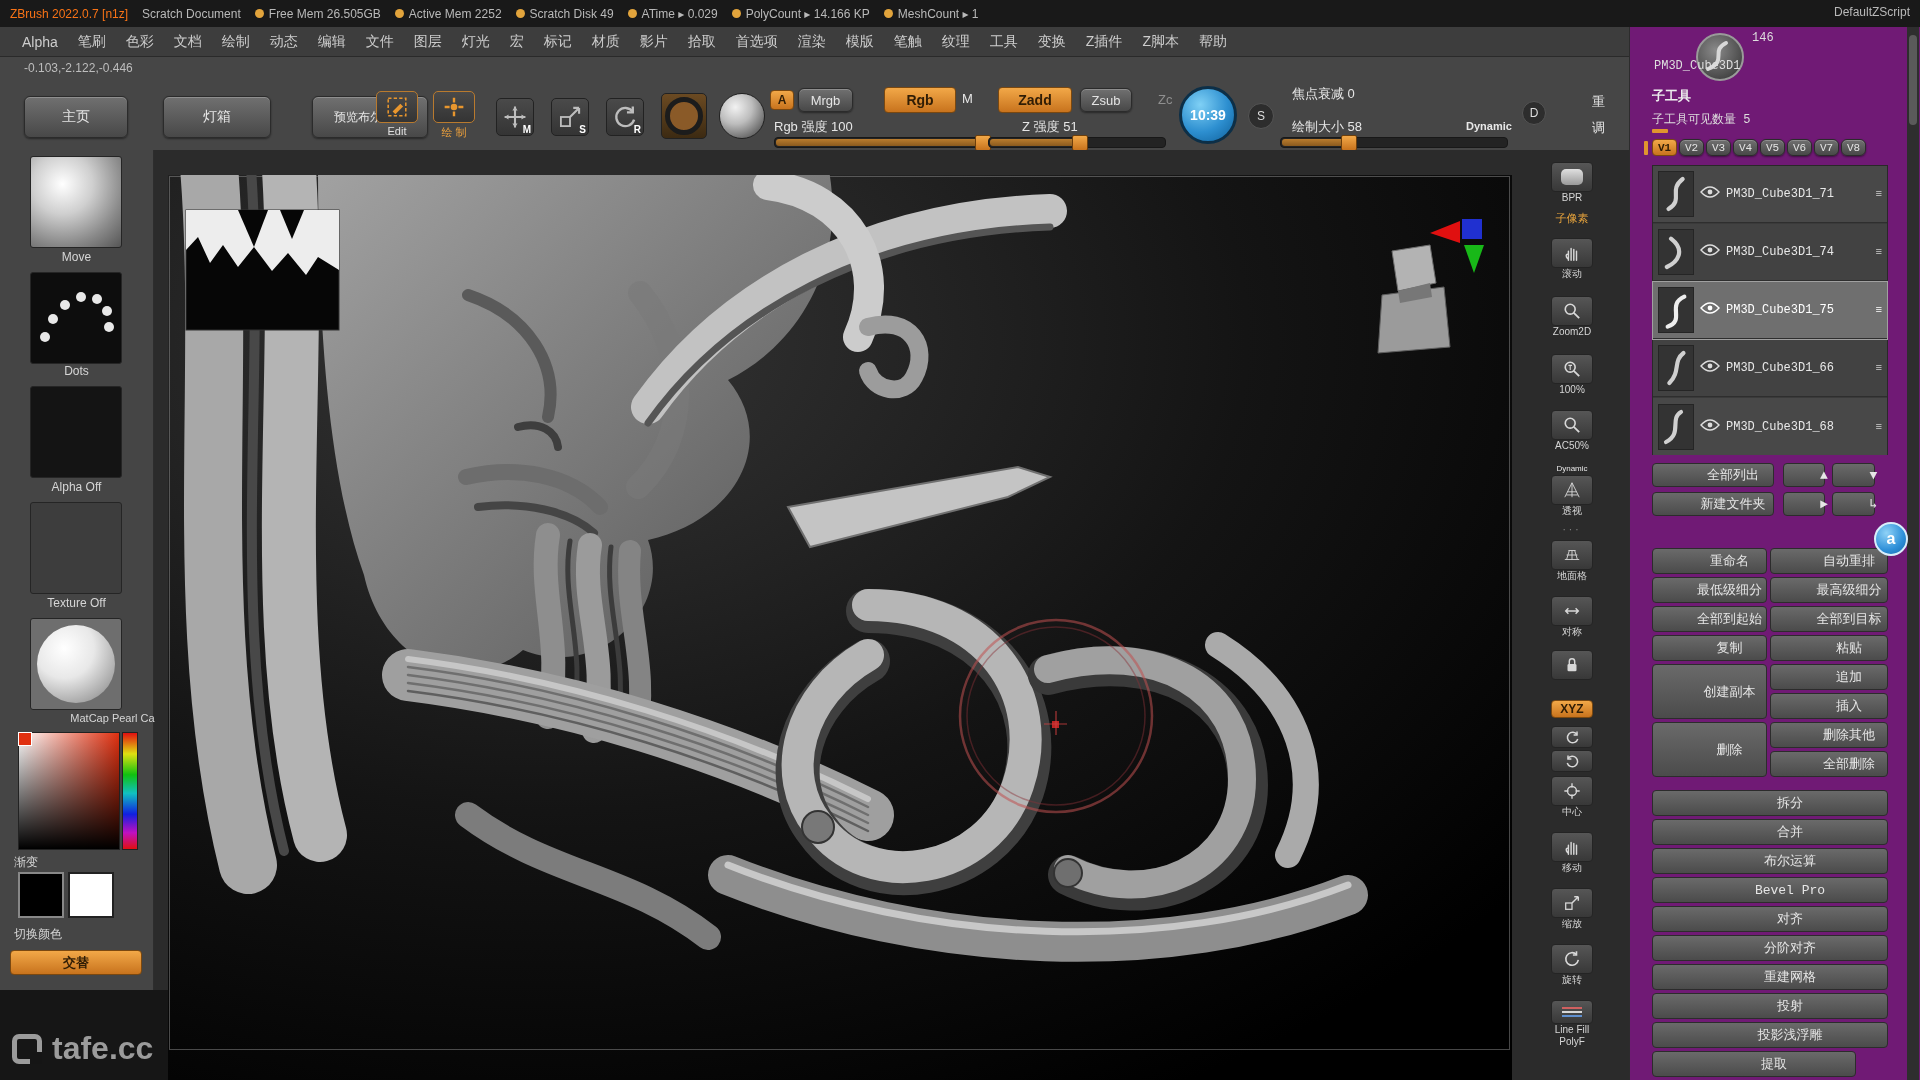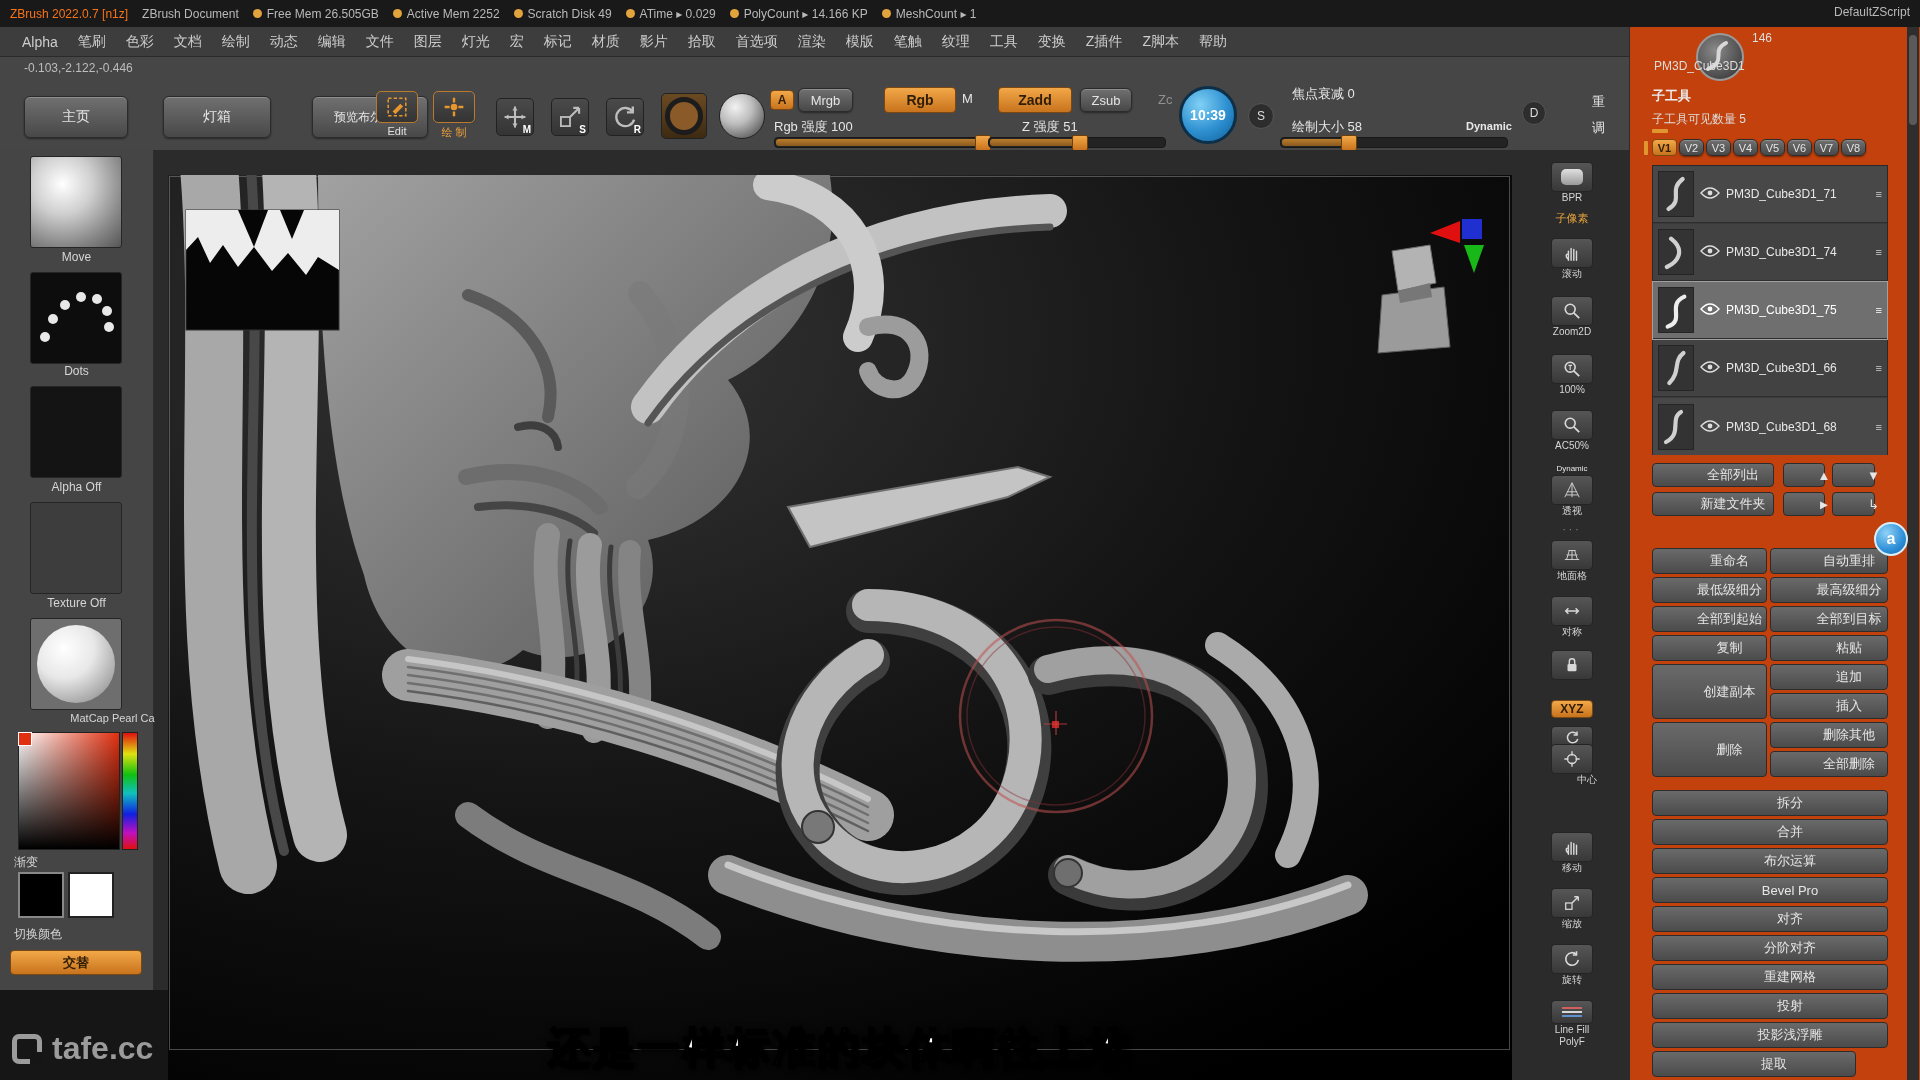--- a/index.html
+++ b/index.html
@@ -58,21 +58,21 @@
   .wm{left:12px;top:1030px;display:flex;align-items:center;gap:10px;color:#9b9b9b;font-weight:bold;font-size:32px;z-index:40;}
   .wmlogo{width:30px;height:30px;border:5px solid #9b9b9b;border-radius:7px;box-sizing:border-box;position:relative;}
   .wmlogo i{position:absolute;right:-5px;bottom:-5px;width:12px;height:12px;background:#151515;display:block;}
   .blcorner{left:0;top:990px;width:168px;height:90px;background:#161616;}
   
   .shitem{left:1547px;width:50px;text-align:center;color:#d6d6d6;font-size:10px;line-height:12px;}
   .shicon{width:40px;height:28px;margin:0 auto;background:linear-gradient(#565656,#383838);border:1px solid #242424;
           border-radius:4px;display:flex;align-items:center;justify-content:center;}
   .shxyz{width:42px;height:18px;margin:0 auto;font-size:12px;}
   
-  .rtray{left:1629px;top:27px;width:291px;height:1053px;background:#c2410c;border-left:1px solid #2c2c2c;}
+  .rtray{left:1629px;top:27px;width:291px;height:1053px;background:#701a75;border-left:1px solid #2c2c2c;font-family:Liberation Mono, monospace;}
   .pheader{font-size:13px;font-weight:bold;color:#ececec;}
   .ptext{font-size:12px;color:#dedede;}
   .vbtn{position:absolute;width:25px;height:17px;font-size:11px;}
   .stlist{position:absolute;left:22px;top:138px;width:236px;height:290px;background:#3a3a3a;border:1px solid #292929;box-sizing:border-box;padding-left:19px;}
   .strow{position:absolute;left:0;width:234px;height:57px;border-bottom:1px solid #2e2e2e;display:flex;align-items:center;
          gap:6px;padding:0 5px;box-sizing:border-box;background:#484848;}
   .strow.alt{background:#424242;}
   .strow.sel{background:#6f6f6f;outline:1px solid #a0a0a0;}
   .st-thumb{width:34px;height:44px;background:#333;border:1px solid #252525;display:flex;align-items:center;justify-content:center;flex:none;}
   .st-name{font-size:12px;color:#e8e8e8;flex:1;white-space:nowrap;overflow:hidden;}
@@ -87,21 +87,21 @@
           color:#fff;font-weight:bold;font-size:16px;display:flex;align-items:center;justify-content:center;box-sizing:border-box;}
   .tick{position:absolute;background:#e0952e;border-radius:1px;}
 </style>
 </head>
 <body>
 
 <div id="app">
 
   <div class="abs titlebar">
     <span class="tb-app">ZBrush 2022.0.7 [n1z]</span>
-    <span>ZBrush Document</span>
+    <span>Scratch Document</span>
     <span class="tb-stat">
         <span class="dot"></span>
         <span>Free Mem 26.505GB</span>
       </span>
     <span class="tb-stat">
         <span class="dot"></span>
         <span>Active Mem 2252</span>
       </span>
     <span class="tb-stat">
         <span class="dot"></span>
@@ -392,21 +392,20 @@
         <path d="M1230 116 L1262 108 L1264 122 L1232 128 Z" fill="#777777"></path>
       </g>
 
       <g>
         <polygon points="1262,58 1292,46 1292,68" fill="#e01010"></polygon>
         <rect x="1294" y="44" width="20" height="20" fill="#2030d0"></rect>
         <polygon points="1296,70 1316,70 1306,98" fill="#18b818"></polygon>
       </g>
     </svg>
 
-    <div class="abs subtitle">还是一样标准的块体啊往上堆</div>
   </div>
 
   <div class="abs wm">
     <span class="wmlogo">
         <i></i>
       </span>
     <span>tafe.cc</span>
   </div>
 
   <div class="abs shitem" style="top:162px;">
@@ -500,21 +499,21 @@
       </span>
   </div>
   <div class="abs shitem" style="top:750px;">
     <span class="shicon" style="height:20px;">
         <svg width="15" height="15" viewBox="0 0 20 20">
           <path d="M4 6 A7 7 0 1 1 3 12" fill="none" stroke="#d8d8d8" stroke-width="2"></path>
           <path d="M4 2 V6.5 H8.5" fill="none" stroke="#d8d8d8" stroke-width="2"></path>
         </svg>
       </span>
   </div>
-  <div class="abs shitem" style="top:744px;text-align:right;">
+  <div class="abs shitem" style="top:776px;">
     <span class="shicon">
         <svg width="18" height="18" viewBox="0 0 20 20">
           <circle cx="10" cy="10" r="5" fill="none" stroke="#d8d8d8" stroke-width="1.5"></circle>
           <path d="M10 1.5 V6 M10 14 V18.5 M1.5 10 H6 M14 10 H18.5" stroke="#d8d8d8" stroke-width="1.5"></path>
         </svg>
       </span>
     <span>中心</span>
   </div>
   <div class="abs shitem" style="top:832px;">
     <span class="shicon">

